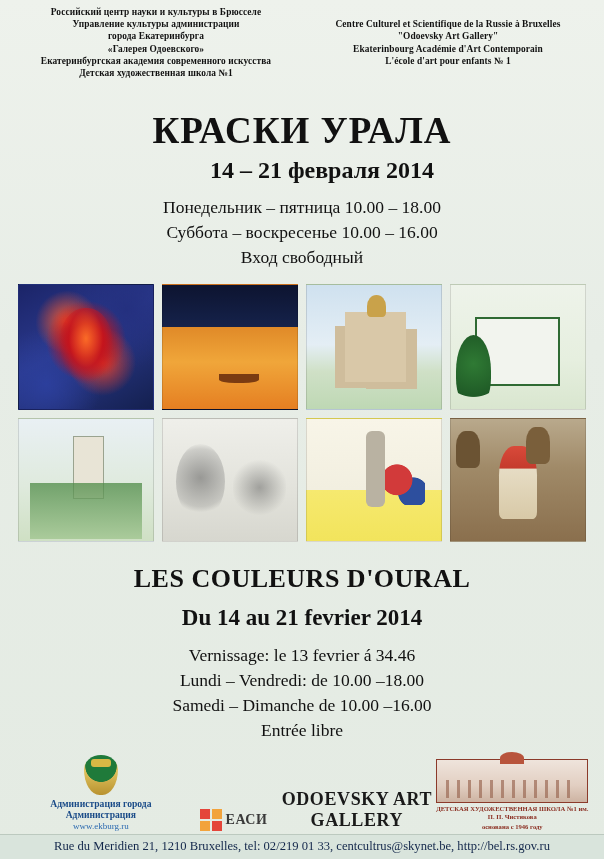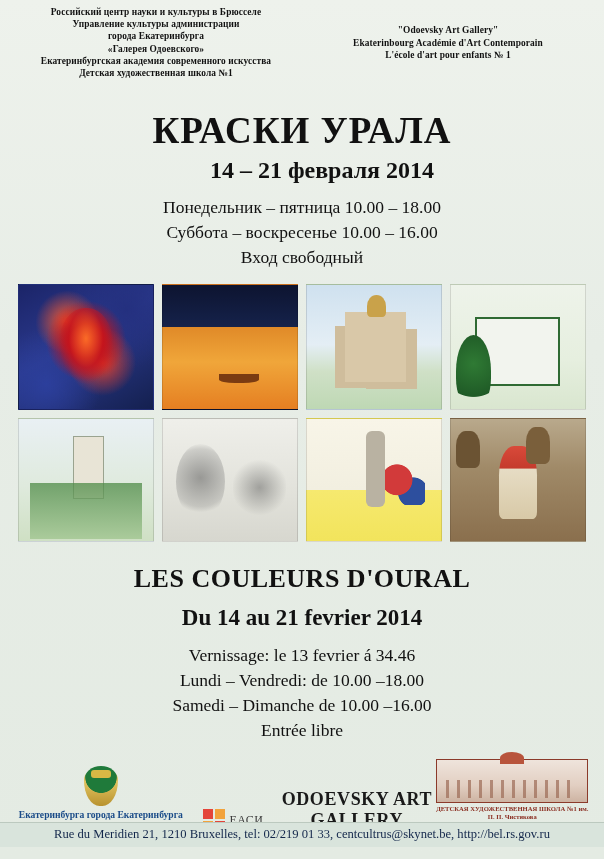--- a/index.html
+++ b/index.html
@@ -328,22 +328,22 @@
     grid-template-columns: 10px 10px;
     grid-template-rows: 10px 10px;
     gap: 2px;
   }
   .easi-squares i { display: block; }
   .easi-squares i:nth-child(1) { background: #e4453a; }
   .easi-squares i:nth-child(2) { background: #f2a33c; }
   .easi-squares i:nth-child(3) { background: #f2a33c; }
   .easi-squares i:nth-child(4) { background: #e4453a; }
   .easi-text {
-    font-size: 12px;
-    font-weight: normal;
+    font-size: 14px;
+    font-weight: bold;
     color: #3a3a3a;
     letter-spacing: .5px;
   }
 
   .logo-odoevsky { width: 170px; }
   .odo-text {
     font-size: 18px;
     font-weight: bold;
     letter-spacing: .6px;
     color: #1a1a1a;
@@ -377,21 +377,21 @@
     font-size: 6.6px;
     font-weight: bold;
     color: #8b2f22;
     margin-top: 2px;
     line-height: 8px;
   }
 
   
   .bottom-bar {
     position: absolute;
-    left: 0; right: 0; bottom: 12px;
+    left: 0; right: 0; bottom: 0;
     background: #d9e4dc;
     border-top: 1px solid #bcc9bf;
     text-align: center;
     font-size: 12.6px;
     padding: 4px 0 5px 0;
     color: #12264a;
   }
 </style>
 </head>
 <body>
@@ -401,20 +401,21 @@
   <div class="header">
     <div class="header-col">
       <div>Российский центр науки и культуры в Брюсселе</div>
       <div>Управление культуры администрации</div>
       <div>города Екатеринбурга</div>
       <div>«Галерея Одоевского»</div>
       <div>Екатеринбургская академия современного искусства</div>
       <div>Детская художественная школа №1</div>
     </div>
     <div class="header-col">
+      <div>Centre Culturel et Scientifique de la Russie à Bruxelles</div>
       <div>"Odoevsky Art Gallery"</div>
       <div>Ekaterinbourg Académie d'Art Contemporain</div>
       <div>L'école d'art pour enfants № 1</div>
     </div>
   </div>
 
   <div class="title-ru">КРАСКИ УРАЛА</div>
   <div class="dates-ru">14 – 21 февраля 2014</div>
   <div class="info-ru">
     <div>Понедельник – пятница 10.00 – 18.00</div>
@@ -442,21 +443,21 @@
     <div>Vernissage: le 13 fevrier á 34.46</div>
     <div>Lundi – Vendredi: de 10.00 –18.00</div>
     <div>Samedi – Dimanche de 10.00 –16.00</div>
     <div>Entrée libre</div>
   </div>
 
   <div class="logos">
 
     <div class="logo-block logo-ekb">
       <div class="coat"></div>
-      <div class="l1">Екатеринбурга города Екатеринбурга</div>
+      <div class="l1">Администрация города Администрация</div>
       <div class="l2">www.ekburg.ru</div>
     </div>
 
     <div class="logo-block logo-easi">
       <div class="easi-mark">
         <span class="easi-squares">
           <i></i>
             <i></i>
             <i></i>
             <i></i>

